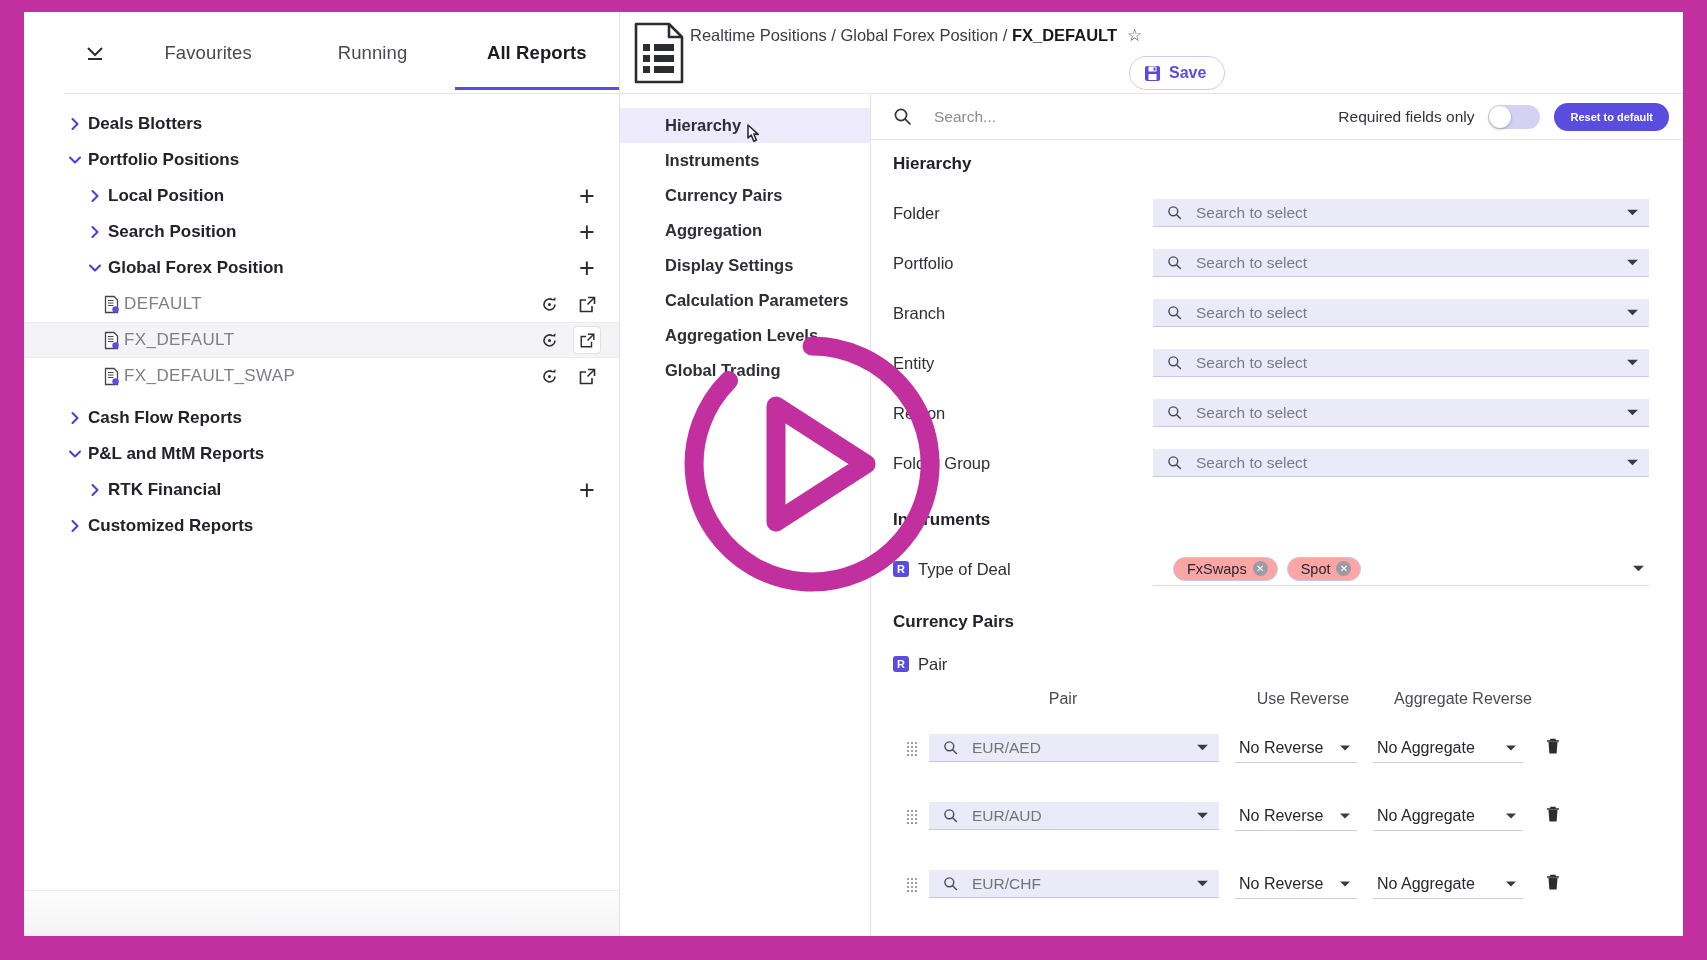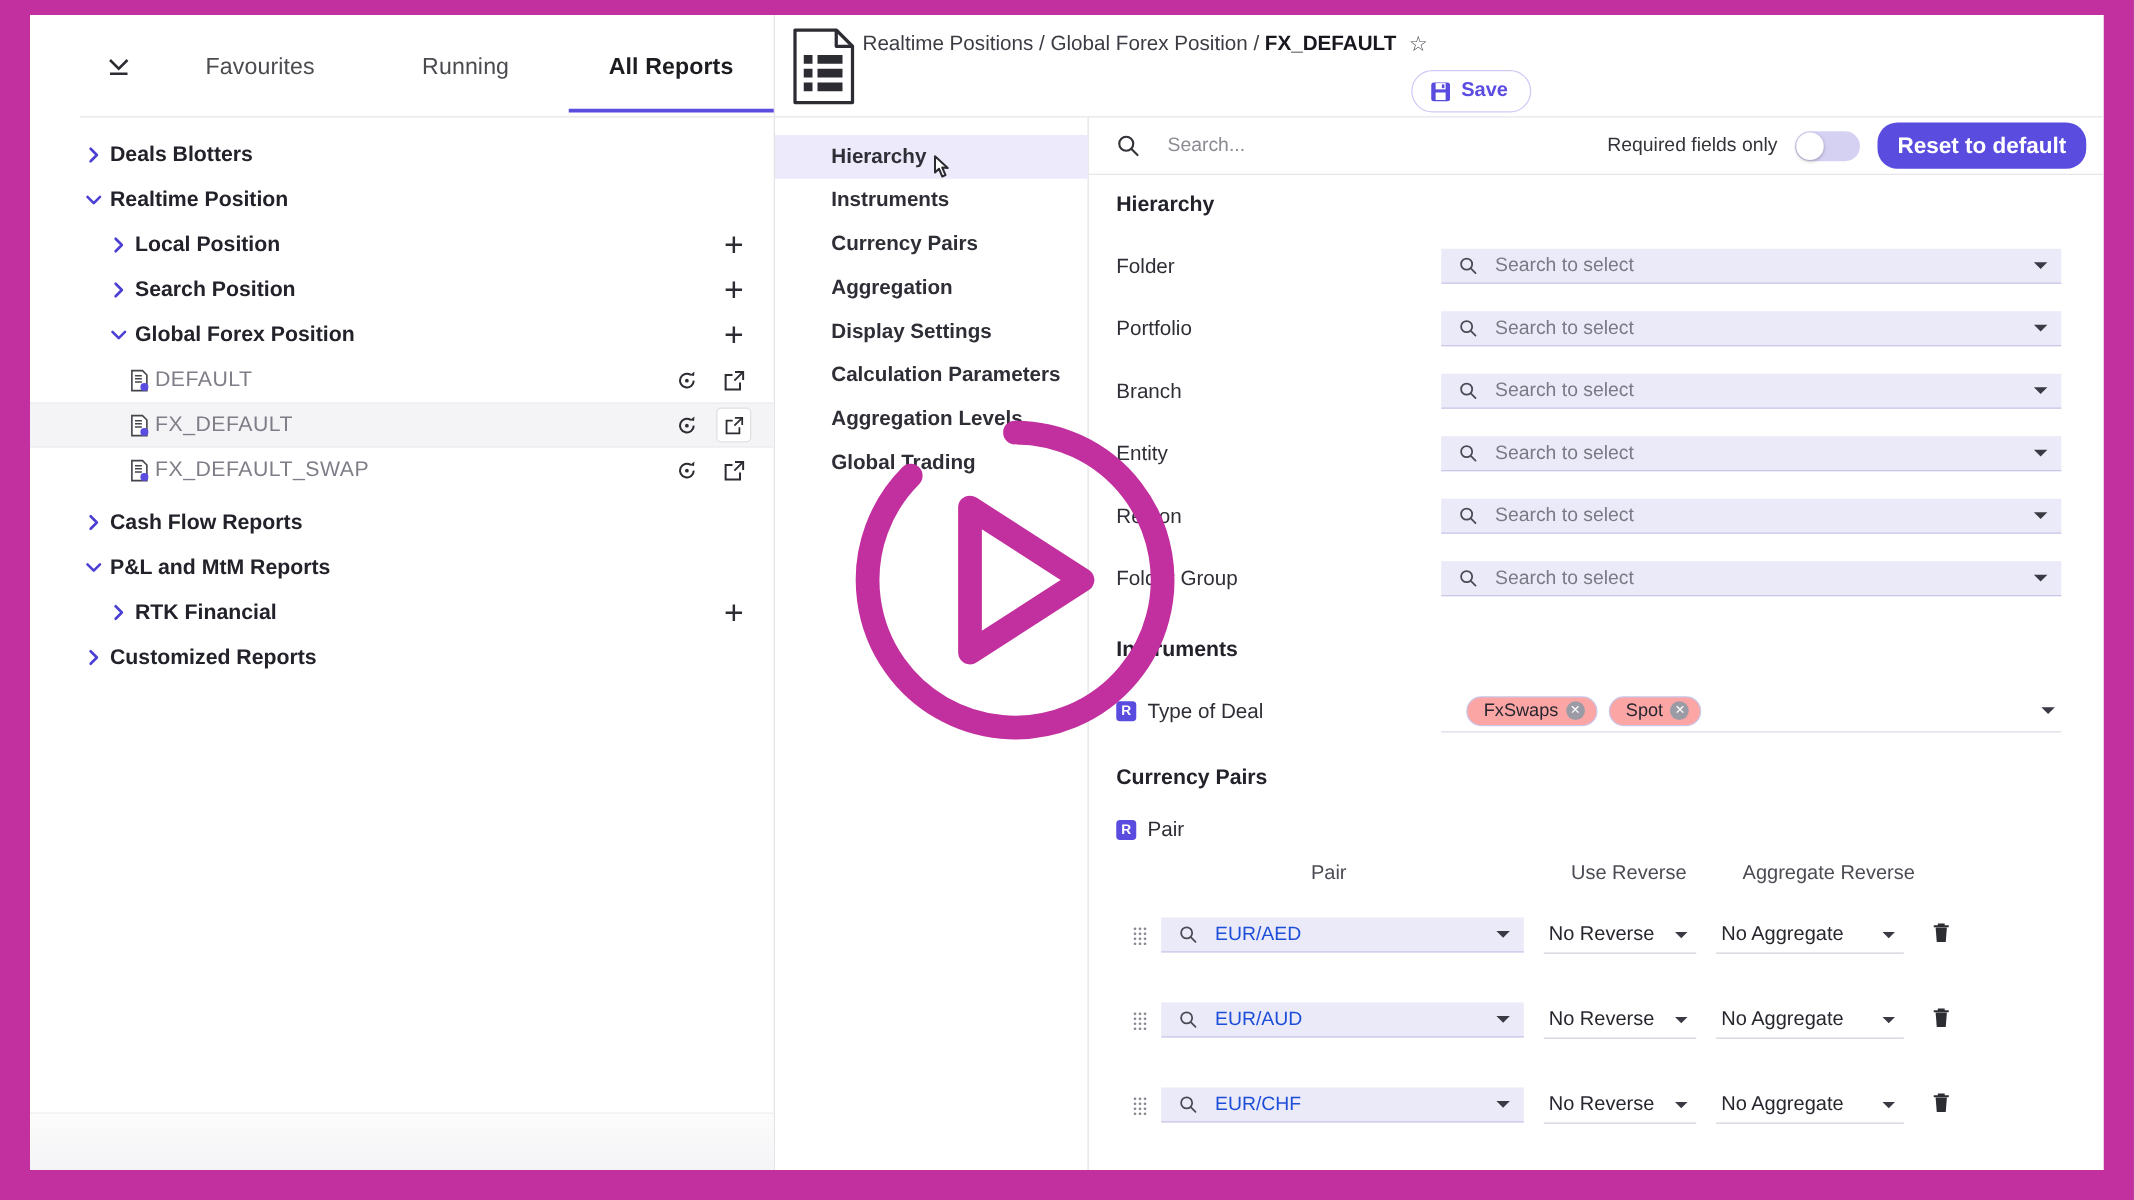--- a/index.html
+++ b/index.html
@@ -186,21 +186,21 @@
   .toggle::after {
     content:"";
     position:absolute; left: 1px; top: 1px;
     width: 22px; height: 22px;
     background: #fff; border-radius: 50%;
     box-shadow: 0 1px 3px rgba(0,0,0,.28);
   }
   .reset-btn {
     background: #5b4ce0; color: #fff;
     border: none; border-radius: 16px;
-    font-size: 18px; font-weight: bold;
+    font-size: 11px; font-weight: bold;
     padding: 8px 16px;
     cursor: pointer;
     font-family: inherit;
     white-space: nowrap;
   }
 
   .form {
     flex: 1;
     overflow: hidden;
     padding: 14px 0 0 0;
@@ -219,21 +219,21 @@
   .fctl { flex: 1; }
   .select-box {
     height: 28px;
     background: #ebeaf8;
     display: flex; align-items: center;
     padding: 0 10px 0 14px;
     border-bottom: 1px solid #c9c6e8;
     cursor: pointer;
   }
   .select-box .ph { font-size: 15.5px; color: #7a7a86; margin-left: 14px; flex:1; }
-  .select-box .val { font-size: 15.5px; color: #1d4ed8; margin-left: 14px; flex:1; }
+  .select-box .val { font-size: 15.5px; color: #737373; margin-left: 14px; flex:1; }
   .chev-d { margin-left: auto; }
 
   .rbadge {
     width: 16px; height: 16px; flex: 0 0 16px;
     background: #5b4ce0; color: #fff;
     border-radius: 3px;
     font-size: 11px; font-weight: bold;
     display: flex; align-items: center; justify-content: center;
     margin-right: 9px;
   }
@@ -316,21 +316,21 @@
         </div>
         <div class="node-label">Deals Blotters</div>
       </div>
 
       <div class="node" style="padding-left:38px">
         <div class="caret">
           <svg width="16" height="16" viewBox="0 0 16 16">
               <path d="M3 5.5 L8 10.5 L13 5.5" fill="none" stroke="#4b3fd4" stroke-width="2.1" stroke-linecap="round" stroke-linejoin="round"></path>
             </svg>
         </div>
-        <div class="node-label">Realtime Position</div>
+        <div class="node-label">Portfolio Positions</div>
       </div>
 
       <div class="node" style="padding-left:58px">
         <div class="caret">
           <svg width="16" height="16" viewBox="0 0 16 16">
               <path d="M5.5 3 L10.5 8 L5.5 13" fill="none" stroke="#4b3fd4" stroke-width="2.1" stroke-linecap="round" stroke-linejoin="round"></path>
             </svg>
         </div>
         <div class="node-label">Local Position</div>
         <div class="node-actions">

